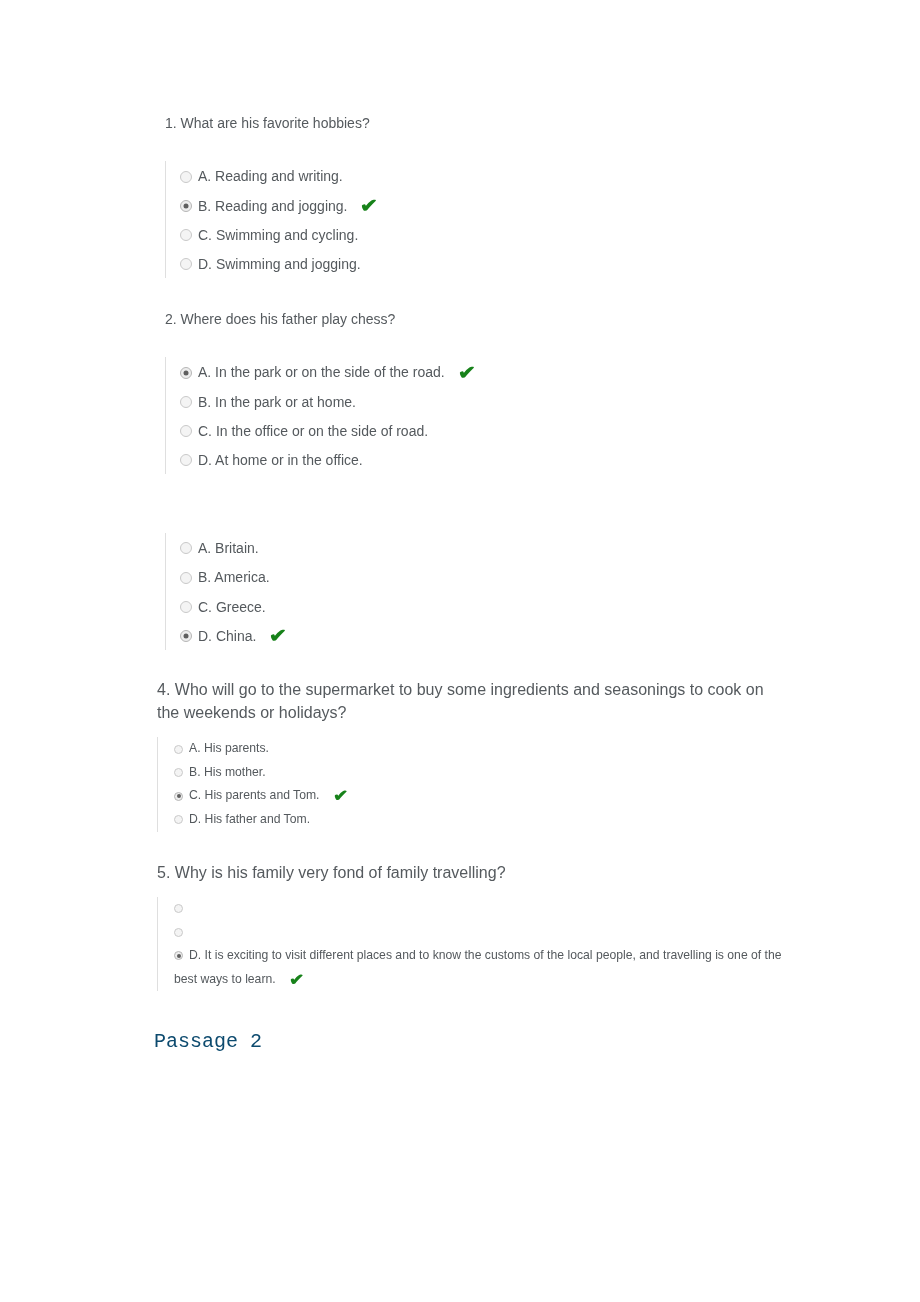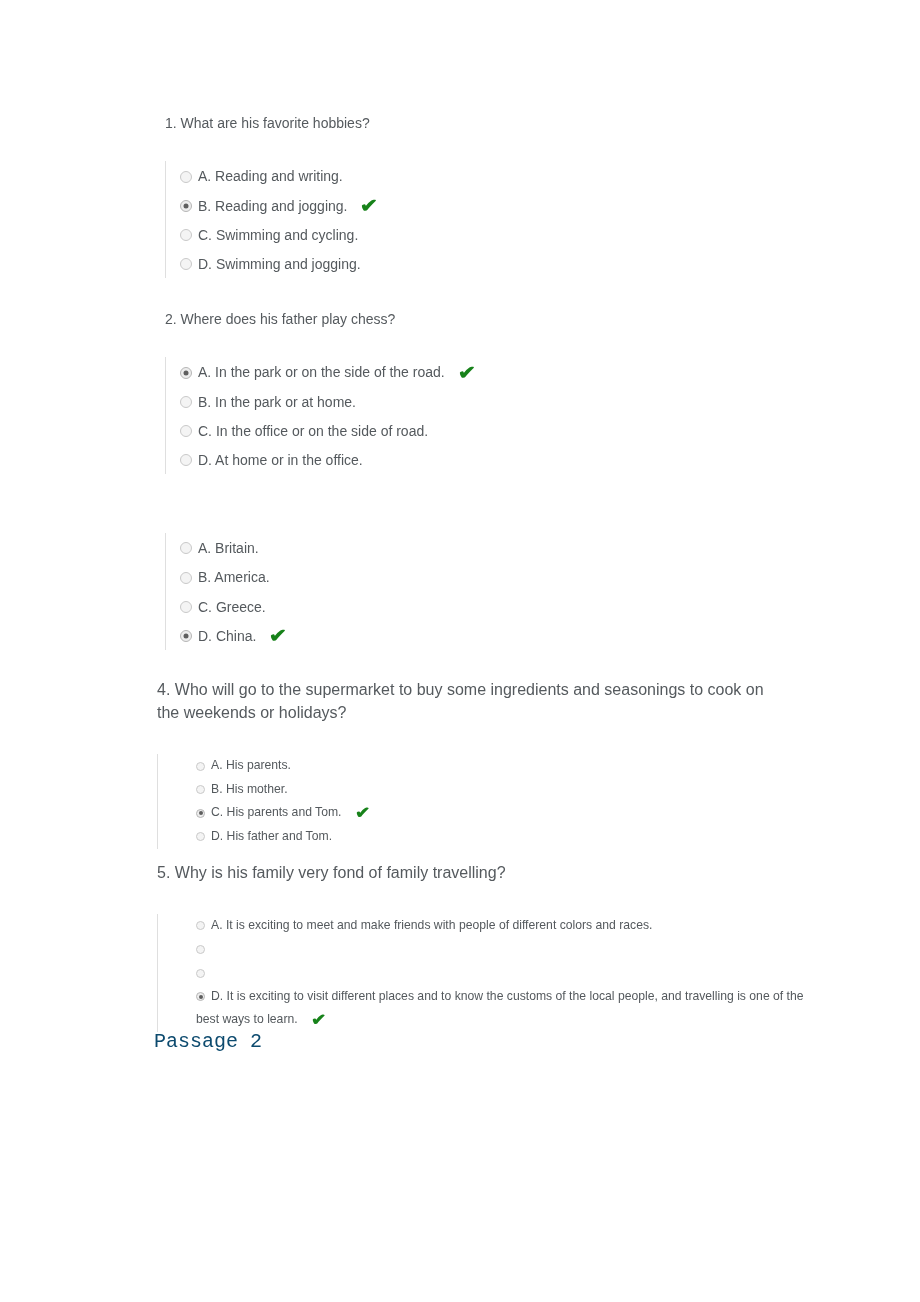--- a/index.html
+++ b/index.html
@@ -50,21 +50,21 @@
   
   .size-lg .qtext { font-size: 14px; }
   .size-lg .options { margin-top: 28px; padding-left: 14px; }
   .size-lg .opt { font-size: 14px; line-height: 28px; }
   .size-lg .radio { width: 12px; height: 12px; }
   .size-lg .radio .dot { width: 5px; height: 5px; }
   .size-lg .check { font-size: 19px; }
 
   
   .size-sm .qtext { font-size: 16px; }
-  .size-sm .options { margin-top: 30px; padding-left: 38px; }
+  .size-sm .options { margin-top: 13px; padding-left: 16px; }
   .size-sm .opt { font-size: 12.2px; line-height: 23.5px; }
   .size-sm .radio { width: 9px; height: 9px; }
   .size-sm .radio .dot { width: 4px; height: 4px; }
   .size-sm .check { font-size: 16px; }
 
   .options {
     border-left: 1px solid #dfdfdf;
     position: relative;
   }
 
@@ -158,21 +158,20 @@
         <div class="options">
           <label class="opt"><span class="radio"></span><span class="opt-text">A. His parents.</span></label>
           <label class="opt"><span class="radio"></span><span class="opt-text">B. His mother.</span></label>
           <label class="opt"><span class="radio selected"><span class="dot"></span></span><span class="opt-text">C. His parents and Tom.</span><span class="check">✔</span></label>
           <label class="opt"><span class="radio"></span><span class="opt-text">D. His father and Tom.</span></label>
         </div>
       </div>
       <div class="qblock size-sm" style="left: 157px; top: 861px; width: 650px;">
         <div class="qtext">5. Why is his family very fond of family travelling?</div>
         <div class="options">
-          <label class="opt"><span class="radio"></span><span class="opt-text">A. It is exciting to meet and make friends with people of different colors and races.</span></label>
           <label class="opt"><span class="radio"></span></label>
           <label class="opt"><span class="radio"></span></label>
           <label class="opt wrap"><span class="radio selected"><span class="dot"></span></span><span class="opt-text">D. It is exciting to visit different places and to know the customs of the local people, and travelling is one of the best ways to learn.</span><span class="check">✔</span></label>
         </div>
       </div>
     </div>
 
   <div class="passage">Passage 2</div>
 
 </div>

